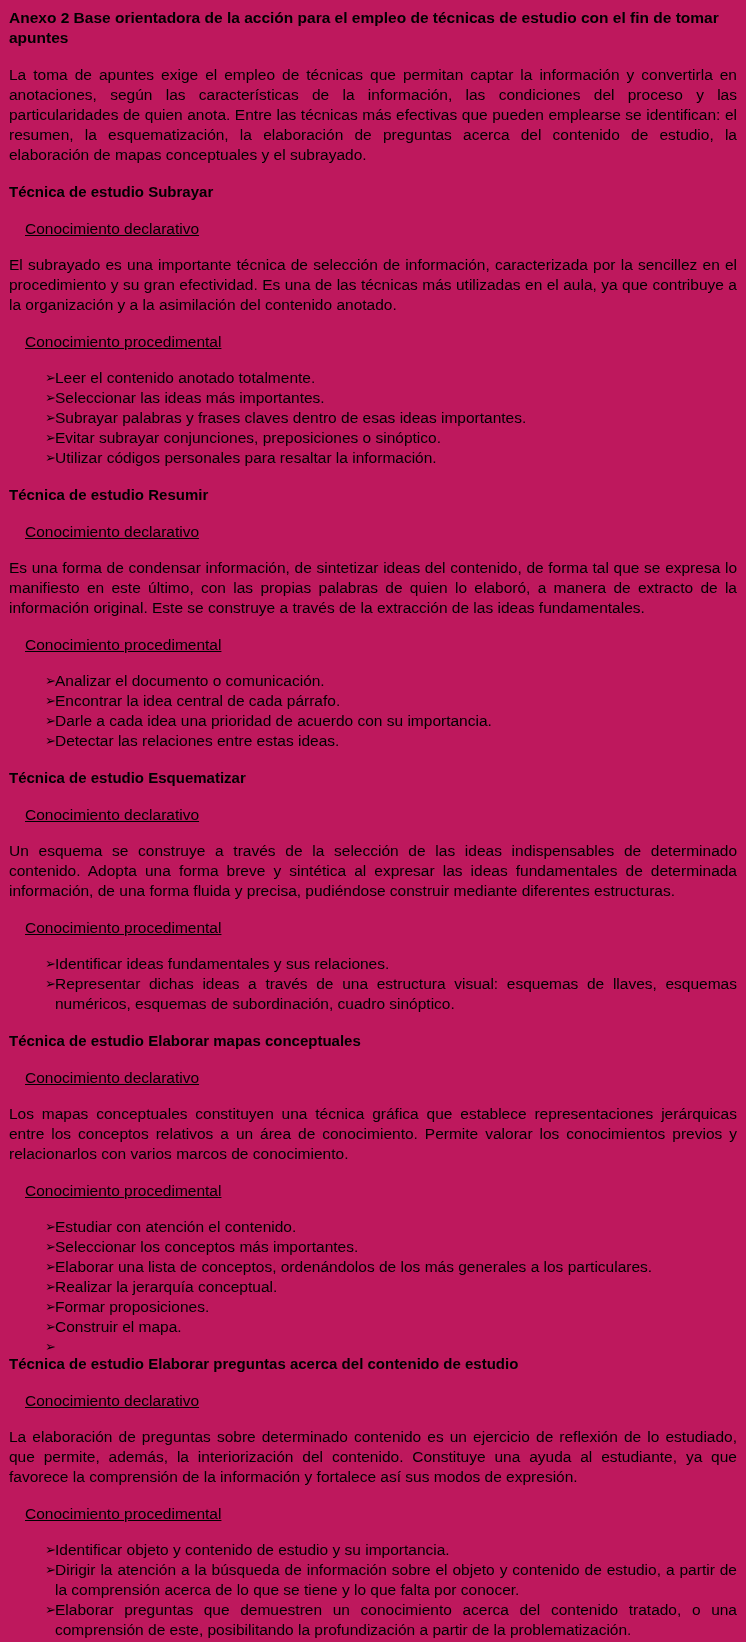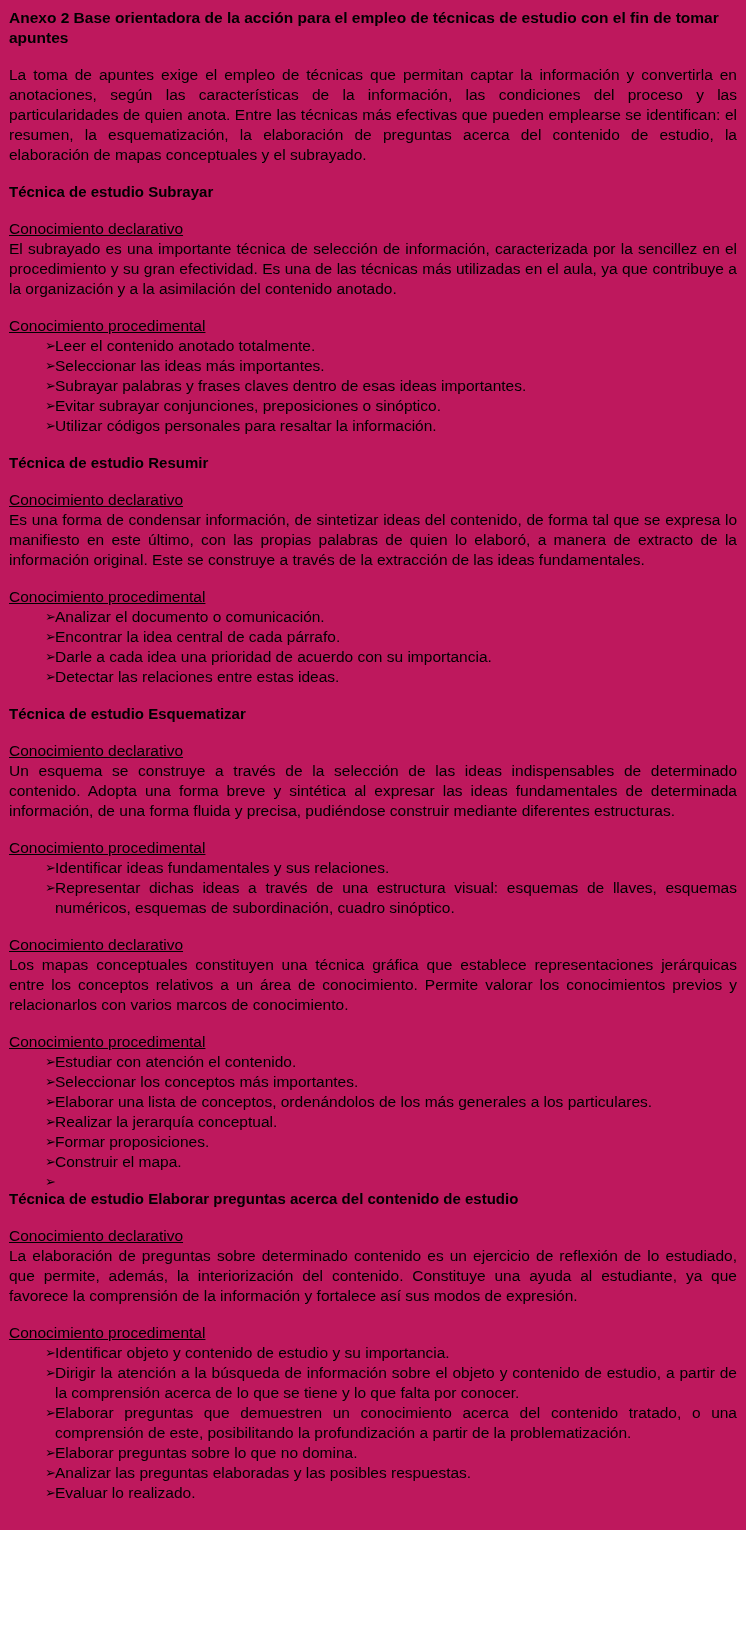--- a/index.html
+++ b/index.html
@@ -28,21 +28,21 @@
     font-weight: bold;
     margin: 0 0 17px 0;
     text-align: left;
   }
   p.body-par {
     margin: 0 0 17px 0;
     text-align: justify;
   }
   .subhead {
     text-decoration: underline;
-    margin: 0;
+    margin: 16px;
     text-align: left;
   }
   ul.steps {
     list-style: none;
     margin: 0 0 17px 0;
     padding: 0;
   }
   ul.steps li {
     position: relative;
     padding-left: 46px;
@@ -97,20 +97,21 @@
     <div class="subhead">Conocimiento declarativo</div>
     <p class="body-par">Un esquema se construye a través de la selección de las ideas indispensables de determinado contenido. Adopta una forma breve y sintética al expresar las ideas fundamentales de determinada información, de una forma fluida y precisa, pudiéndose construir mediante diferentes estructuras.</p>
     <div class="subhead">Conocimiento procedimental</div>
     <ul class="steps">
       <li><span class="marker">➢</span><span>Identificar ideas fundamentales y sus relaciones.</span></li>
       <li><span class="marker">➢</span><span>Representar dichas ideas a través de una estructura visual: esquemas de llaves, esquemas numéricos, esquemas de subordinación, cuadro sinóptico.</span></li>
     </ul>
   </section>
 
   <section>
+    <h2 class="section-heading">Técnica de estudio Elaborar mapas conceptuales</h2>
     <div class="subhead">Conocimiento declarativo</div>
     <p class="body-par">Los mapas conceptuales constituyen una técnica gráfica que establece representaciones jerárquicas entre los conceptos relativos a un área de conocimiento. Permite valorar los conocimientos previos y relacionarlos con varios marcos de conocimiento.</p>
     <div class="subhead">Conocimiento procedimental</div>
     <ul class="steps">
       <li><span class="marker">➢</span><span>Estudiar con atención el contenido.</span></li>
       <li><span class="marker">➢</span><span>Seleccionar los conceptos más importantes.</span></li>
       <li><span class="marker">➢</span><span>Elaborar una lista de conceptos, ordenándolos de los más generales a los particulares.</span></li>
       <li><span class="marker">➢</span><span>Realizar la jerarquía conceptual.</span></li>
       <li><span class="marker">➢</span><span>Formar proposiciones.</span></li>
       <li><span class="marker">➢</span><span>Construir el mapa.</span></li>

